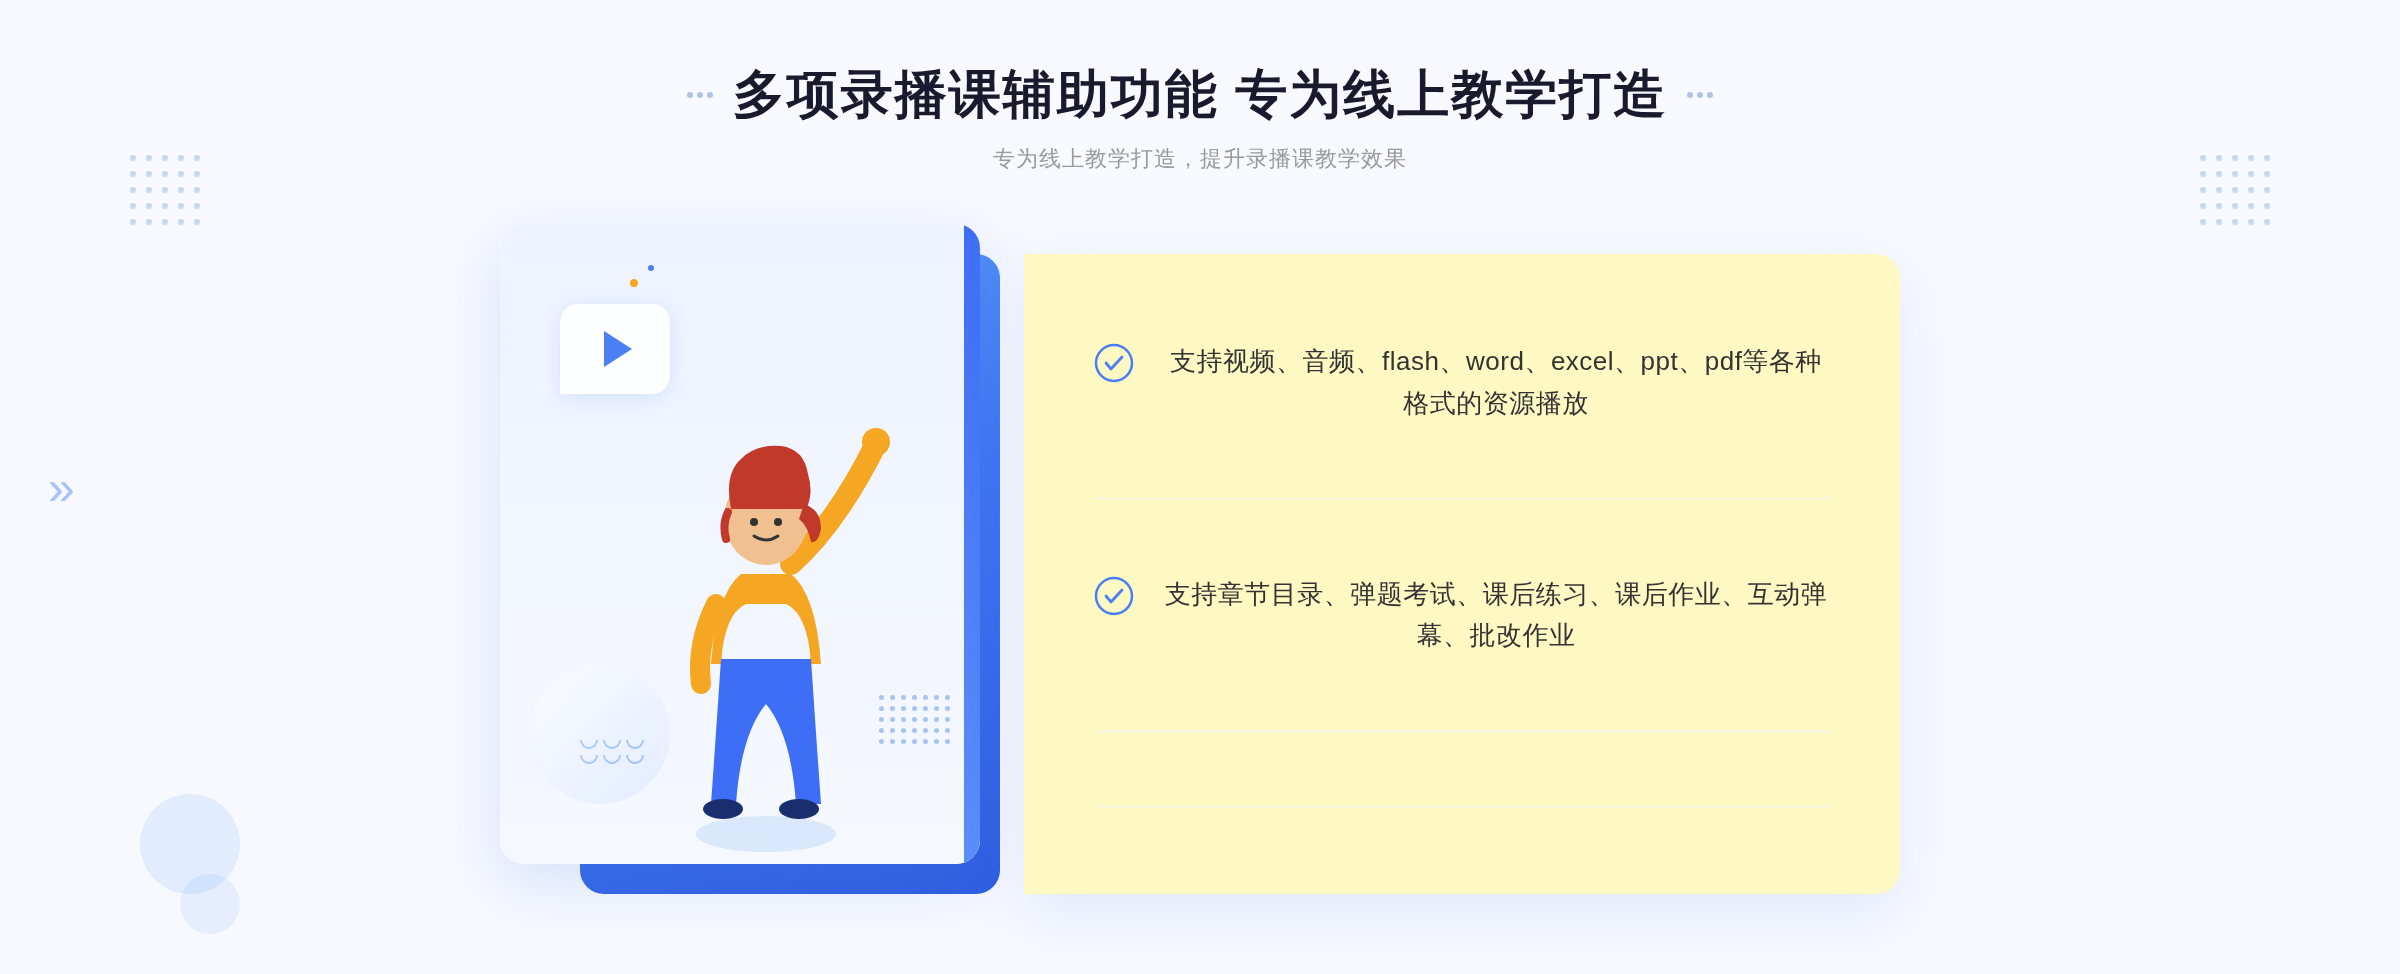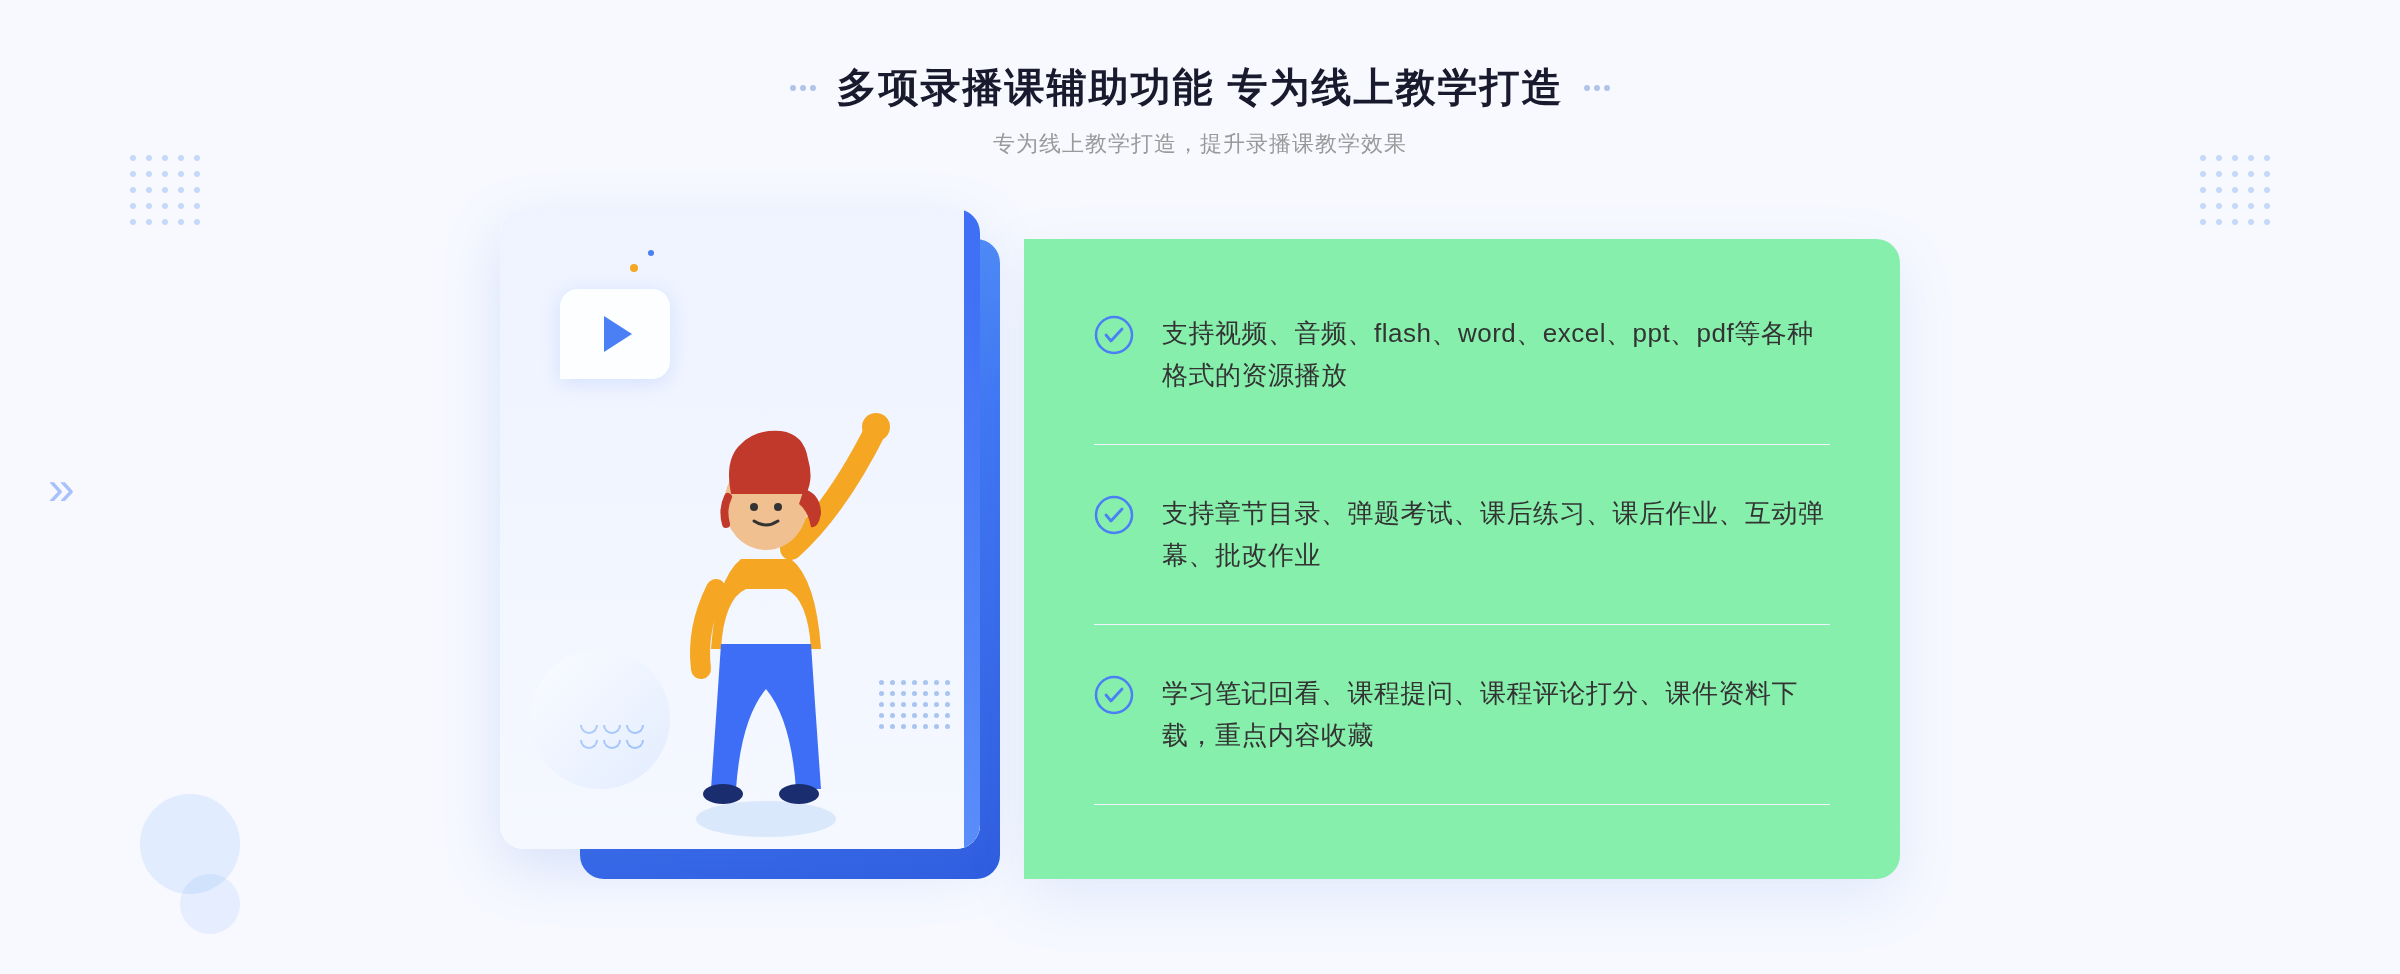--- a/index.html
+++ b/index.html
@@ -50,21 +50,21 @@
 
     .decorator-dots span {
       display: inline-block;
       width: 6px;
       height: 6px;
       border-radius: 50%;
       background: #b0c4e8;
     }
 
     .main-title {
-      font-size: 40px;
+      font-size: 52px;
       font-weight: 700;
       color: #1a1a2e;
       letter-spacing: 2px;
     }
 
     .sub-title {
       font-size: 22px;
       color: #999;
       margin-top: 14px;
       letter-spacing: 1px;
@@ -254,32 +254,33 @@
       width: 16px;
       height: 640px;
       background: linear-gradient(180deg, #3d6ef5 0%, #5b8ef9 100%);
       border-radius: 0 24px 24px 0;
       z-index: 6;
     }
 
     
     .features-panel {
       flex: 1;
-      background: #86efac;
+      background: #fef9c3;
       border-radius: 0 24px 24px 0;
       padding: 50px 70px;
       box-shadow: 0 20px 60px rgba(70, 120, 220, 0.12);
       display: flex;
       flex-direction: column;
       justify-content: space-around;
       position: relative;
       z-index: 2;
       margin-left: -16px;
       margin-top: 30px;
       height: 640px;
+      text-align: center;
     }
 
     .feature-item {
       display: flex;
       align-items: flex-start;
       gap: 28px;
     }
 
     .feature-icon {
       width: 40px;
@@ -575,29 +576,20 @@
           <svg class="check-circle-svg" viewBox="0 0 40 40" xmlns="http://www.w3.org/2000/svg">
             <circle cx="20" cy="20" r="18" fill="none" stroke="#4a7ff5" stroke-width="2.5"></circle>
             <polyline points="12,20 17,26 28,14" fill="none" stroke="#4a7ff5" stroke-width="2.8" stroke-linecap="round" stroke-linejoin="round"></polyline>
           </svg>
         </div>
         <span class="feature-text">支持章节目录、弹题考试、课后练习、课后作业、互动弹幕、批改作业</span>
       </div>
 
       <div class="feature-divider"></div>
 
-      <div class="feature-item">
-        <div class="feature-icon">
-          <svg class="check-circle-svg" viewBox="0 0 40 40" xmlns="http://www.w3.org/2000/svg">
-            <circle cx="20" cy="20" r="18" fill="none" stroke="#4a7ff5" stroke-width="2.5"></circle>
-            <polyline points="12,20 17,26 28,14" fill="none" stroke="#4a7ff5" stroke-width="2.8" stroke-linecap="round" stroke-linejoin="round"></polyline>
-          </svg>
-        </div>
-        <span class="feature-text">学习笔记回看、课程提问、课程评论打分、课件资料下载，重点内容收藏</span>
-      </div>
 
       <div class="feature-divider"></div>
 
 
     </div>
 
   </div>
 
 </div>
 

